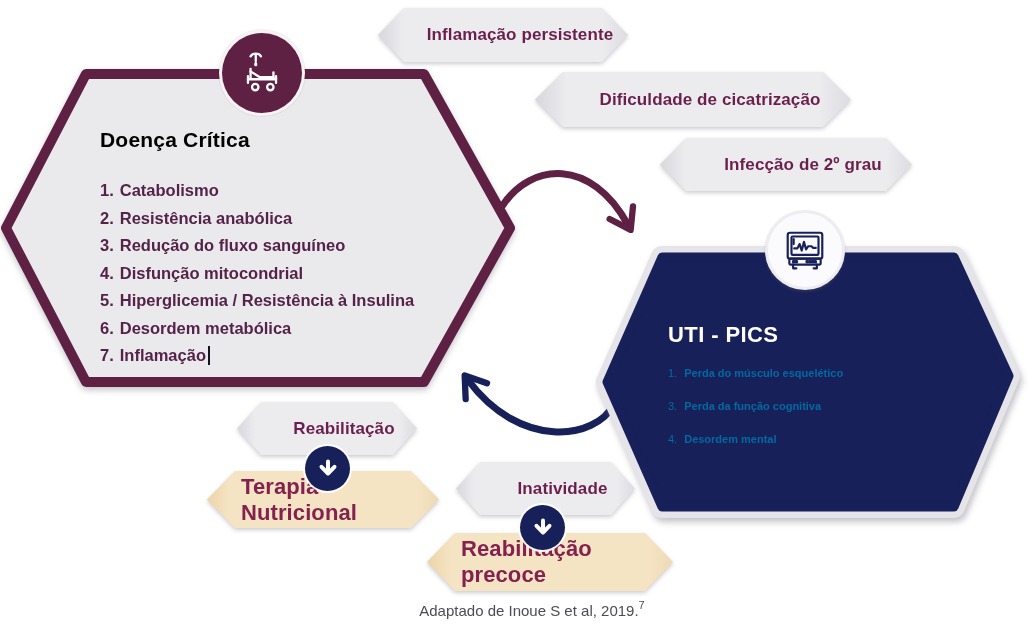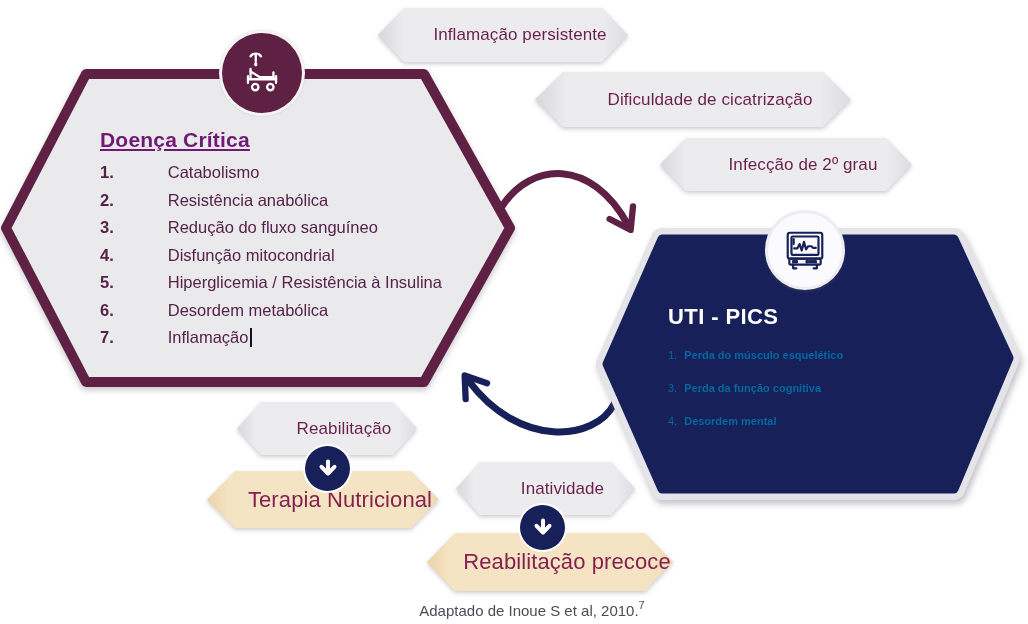--- a/index.html
+++ b/index.html
@@ -14,34 +14,34 @@
   
   .pill-shadow{position:absolute;filter:drop-shadow(0 2px 2px rgba(120,120,132,.38));}
   .pill{
     width:100%;height:100%;
     display:flex;align-items:center;justify-content:center;
     clip-path:polygon(0 50%, var(--cut,26px) 0, calc(100% - var(--cut,26px)) 0, 100% 50%,
                       calc(100% - var(--cut,26px)) 100%, var(--cut,26px) 100%);
   }
   .pill.gray{background:linear-gradient(90deg,#d7d7dc 0,#ececef 10%,#ececef 90%,#dcdce1 100%);}
   .pill.tan{background:linear-gradient(90deg,#ecd4a8 0,#f5e4c4 10%,#f5e4c4 90%,#eed9b2 100%);}
-  .pill-label{font-weight:normal;font-size:17px;color:var(--pill-text);letter-spacing:.1px;padding-left:34px;}
+  .pill-label{font-weight:bold;font-size:17px;color:var(--pill-text);letter-spacing:.1px;padding-left:34px;}
   .pill.tan .pill-label{font-size:22px;color:var(--tan-text);}
 
   
   .hex-wrap{position:absolute;}
   .hexL-svg{filter:drop-shadow(0 3px 3px rgba(90,90,104,.35));}
   .hexR-svg{filter:drop-shadow(2px 4px 3px rgba(120,120,136,.45));}
   .hex-content{position:absolute;}
-  .hexL-title{font-size:21px;font-weight:bold;color:#701a75;line-height:27px;margin-bottom:6px;letter-spacing:.2px;text-decoration:underline;}
+  .hexL-title{font-size:21px;font-weight:bold;color:#000000;line-height:27px;margin-bottom:24px;letter-spacing:.2px;}
   .hexR-title{font-size:22px;font-weight:bold;color:#fff;line-height:26px;margin-bottom:9px;letter-spacing:.4px;}
   .list .li{white-space:nowrap;}
   .list-left .li{line-height:27.5px;font-size:16.5px;color:#55224A;}
   .list-left .num{font-weight:bold;margin-right:6px;}
-  .list-left .txt{font-weight:normal;margin-left:48px;}
+  .list-left .txt{font-weight:bold;}
   .list-right .li{line-height:33px;font-size:11px;color:#0369a1;}
   .list-right .num{font-weight:normal;margin-right:7px;}
   .list-right .txt{font-weight:bold;}
   .caret{display:inline-block;width:2px;height:19px;background:#14141e;margin-left:2px;vertical-align:-4px;}
 
   
   .icon-circle{position:absolute;border-radius:50%;display:flex;align-items:center;justify-content:center;}
   .bed-circle{left:219px;top:30px;width:86px;height:86px;background:var(--maroon);
               border:3px solid rgba(255,255,255,.95);box-shadow:0 0 0 1px rgba(0,0,0,.05);}
   .mon-circle{left:765px;top:210px;width:80px;height:80px;background:#FBFBFD;
@@ -122,21 +122,21 @@
 
   <svg style="position:absolute;left:450px;top:358px" width="172" height="88">
     <defs>
       <marker id="headN" markerWidth="5" markerHeight="5" refX="2.6" refY="2.5" orient="auto">
         <path d="M0.6,0.6 L3.4,2.5 L0.6,4.4" fill="none" stroke="#172058" stroke-width="0.9" stroke-linecap="round" stroke-linejoin="round"></path>
       </marker>
     </defs>
     <path d="M164,46 C146,82 70,92 18,22" fill="none" stroke="#172058" stroke-width="7" stroke-linecap="round" marker-end="url(#headN)"></path>
   </svg>
 
-  <div class="hex-wrap" style="left:596px;top:228px;width:424px;height:272px">
+  <div class="hex-wrap" style="left:596px;top:246px;width:424px;height:272px">
     <svg class="hexR-svg" width="424" height="272">
       <path d="M11,136 L66,11 L358,11 L413,130 L358,261 L66,261 Z" fill="none" stroke="#E4E4E9" stroke-width="22" stroke-linejoin="round"></path>
       <path d="M11,136 L66,11 L358,11 L413,130 L358,261 L66,261 Z" fill="#172058" stroke="#172058" stroke-width="9" stroke-linejoin="round"></path>
     </svg>
     <div class="hex-content" style="left:72px;top:76px;width:340px">
       <div class="hexR-title">UTI - PICS</div>
       <div class="list list-right">
           <div class="li"><span class="num">1.</span><span class="txt">Perda do músculo esquelético</span></div>
           <div class="li"><span class="num">3.</span><span class="txt">Perda da função cognitiva</span></div>
           <div class="li"><span class="num">4.</span><span class="txt">Desordem mental</span></div>
@@ -190,16 +190,16 @@
     </div>
   </div>
   <div class="down-circle" style="left:520px;top:505px">
     <svg width="24" height="24" viewBox="0 0 24 24" fill="none" stroke="#fff" stroke-width="4" stroke-linecap="round" stroke-linejoin="round">
       <path d="M12,4.5 V14.5"></path>
         <path d="M5.5,9.8 L12,16.5 L18.5,9.8"></path>
     </svg>
   </div>
 
   <div class="caption">
-    <span>Adaptado de Inoue S et al, 2010.</span><sup>7</sup>
+    <span>Adaptado de Inoue S et al, 2019.</span><sup>7</sup>
   </div>
 
 </div>
 
 </body></html>

